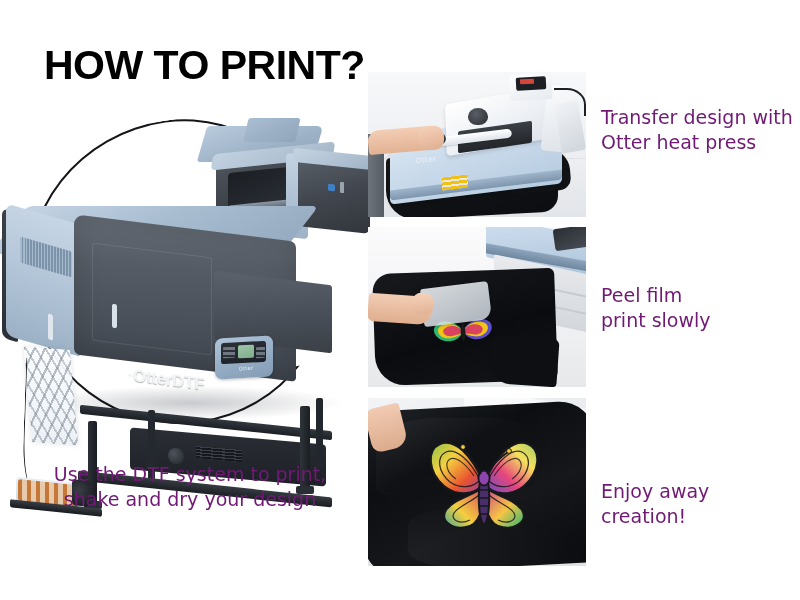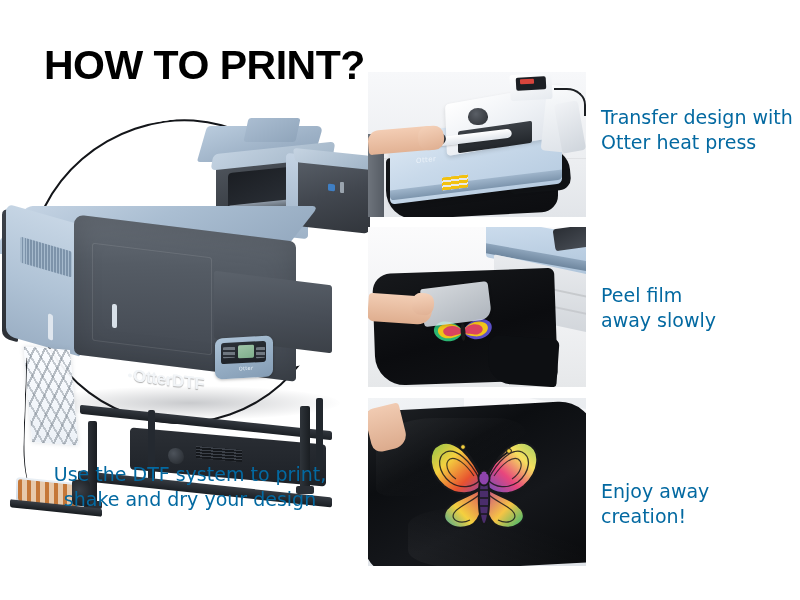--- a/index.html
+++ b/index.html
@@ -381,21 +381,21 @@
   .rs-fold1   { left: 8px; top: 20px; width: 150px; height: 78px; background: linear-gradient(150deg, rgba(255,255,255,0.05), rgba(255,255,255,0) 65%); border-radius: 40% 20% 30% 10%; }
   .rs-fold2   { left: 40px; top: 110px; width: 180px; height: 60px; background: linear-gradient(20deg, rgba(255,255,255,0.045), rgba(255,255,255,0) 70%); border-radius: 30% 40% 10% 30%; }
   .rs-hand    { left: 0px; top: 8px; width: 36px; height: 44px; background: linear-gradient(180deg,#f1cbb2,#dcab8d); border-radius: 10px 4px 14px 10px; transform: rotate(-14deg); }
   .rs-butterfly { left: 42px; top: 30px; width: 148px; height: 112px; }
 
   
   .caption {
     position: absolute;
     font-size: 19px;
     line-height: 1.30;
-    color: #0369a1;
+    color: #701a75;
     font-family: "DejaVu Sans", "Liberation Sans", sans-serif;
     font-weight: 400;
     white-space: pre-line;
   }
   .caption-transfer { left: 601px; top: 105px; }
   .caption-peel     { left: 601px; top: 283px; }
   .caption-enjoy    { left: 601px; top: 479px; }
   .caption-printer  {
     left: 18px; top: 462px; width: 344px;
     text-align: center;
@@ -520,21 +520,21 @@
       </g>
     </svg>
 
     <div class="pf-film"></div>
     <div class="pf-hand"></div>
     <div class="pf-fingers"></div>
   </div>
 </div>
 
 <div class="caption caption-peel">Peel film
-away slowly</div>
+print slowly</div>
 
 <div class="photo photo-result">
   <div class="photo-inner">
     <div class="rs-bg"></div>
     <div class="rs-surface"></div>
     <div class="rs-vents"></div>
     <div class="rs-shirt"></div>
     <div class="rs-fold1"></div>
     <div class="rs-fold2"></div>
 

